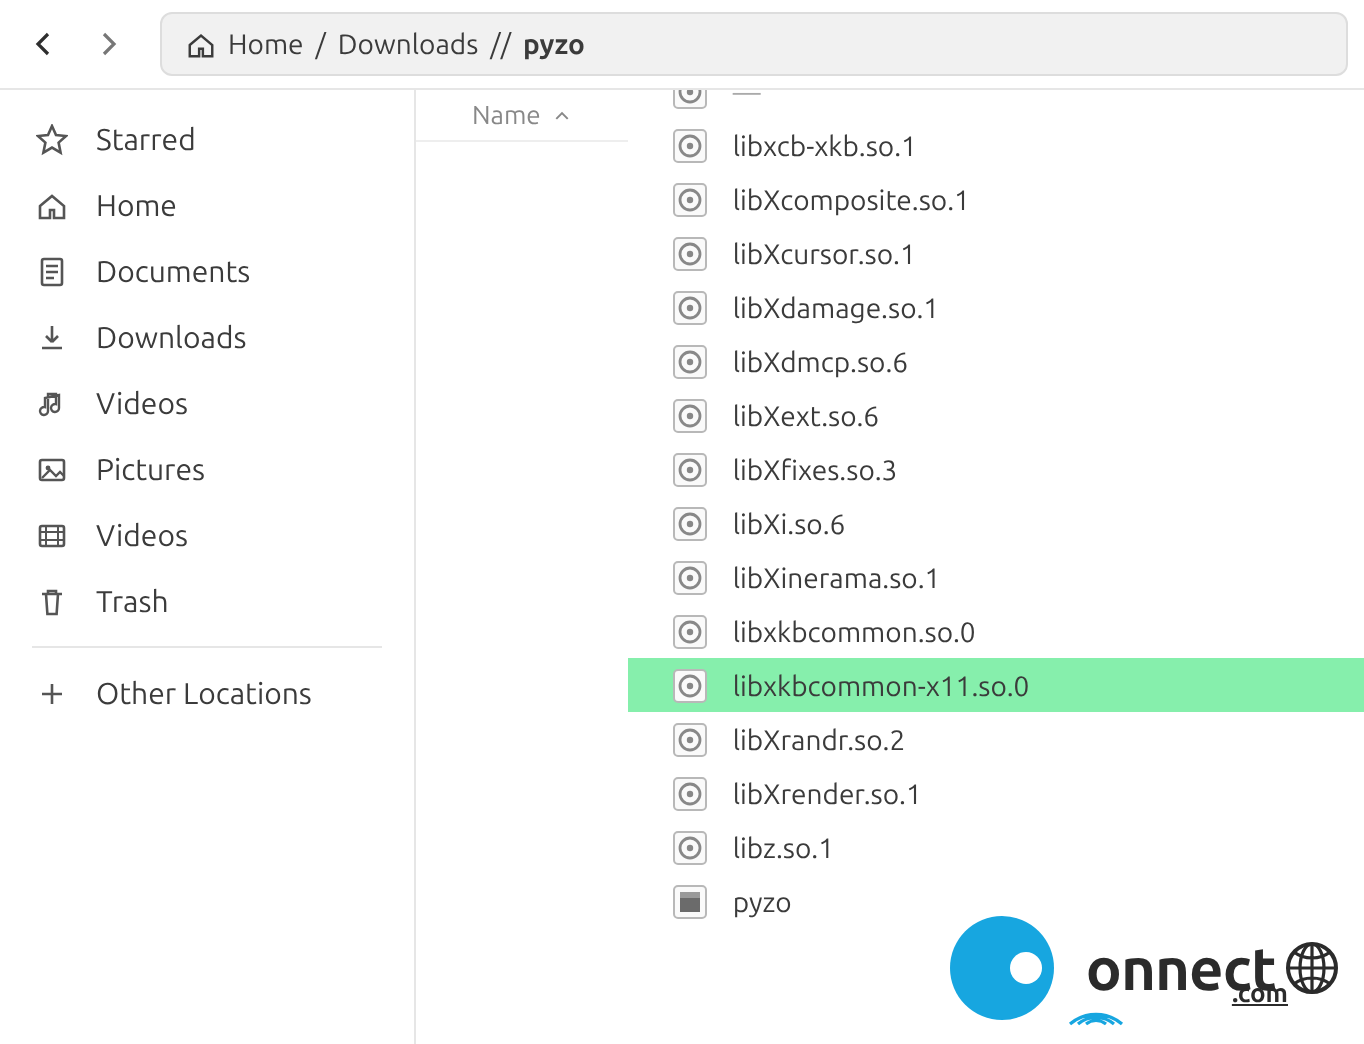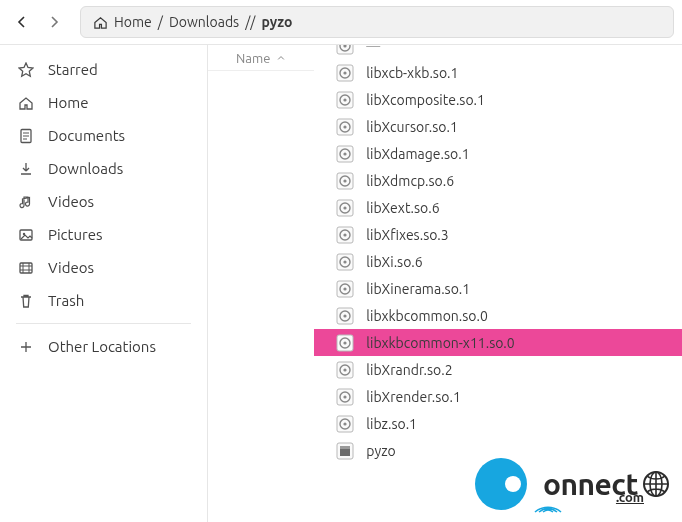--- a/index.html
+++ b/index.html
@@ -18,21 +18,21 @@
   .sidebar { width: 208px; border-right: 1px solid #e6e6e6; padding-top: 8px; overflow: hidden; }
   .side-item { display: flex; align-items: center; gap: 14px; padding: 8px 18px; font-size: 15px; color: #3b3b3b; }
   .side-item svg { width: 16px; height: 16px; color: #555; flex-shrink: 0; }
   .side-sep { height: 1px; background: #e6e6e6; margin: 6px 16px; }
 
   .content { flex: 1; display: flex; flex-direction: row; overflow: hidden; position: relative; }
   .col-header { height: 26px; display: flex; align-items: center; padding: 0 28px; font-size: 13px; color: #888; border-bottom: 1px solid #eee; gap: 6px; }
   .col-header svg { width: 10px; height: 10px; }
   .file-list { flex: 1; overflow: hidden; }
   .file-row { display: flex; align-items: center; gap: 12px; padding: 4px 22px; font-size: 14px; height: 27px; }
-  .file-row.selected { background: #ec4899; }
+  .file-row.selected { background: #86efac; }
   .file-row.cutoff { margin-top: -13px; }
   .file-icon { width: 18px; height: 18px; flex-shrink: 0; display: flex; align-items: center; justify-content: center; }
   .file-icon svg { width: 18px; height: 18px; }
 
   .watermark { position: absolute; right: 12px; bottom: 12px; display: flex; align-items: center; gap: 4px; pointer-events: none; }
   .wm-circle { width: 52px; height: 52px; border-radius: 50%; background: #17a6e0; position: relative; }
   .wm-circle::after { content:""; position:absolute; right:6px; top:50%; transform:translateY(-50%); width:16px; height:16px; border-radius:50%; background:#fff; }
   .wm-text { font-weight: 700; font-size: 30px; color: #2b2b2b; letter-spacing: -0.5px; margin-left: 12px; }
   .wm-globe { width: 28px; height: 28px; }
   .wm-com { font-size: 13px; color: #2b2b2b; font-weight: 600; position: absolute; right: 26px; bottom: 6px; text-decoration: underline; }

